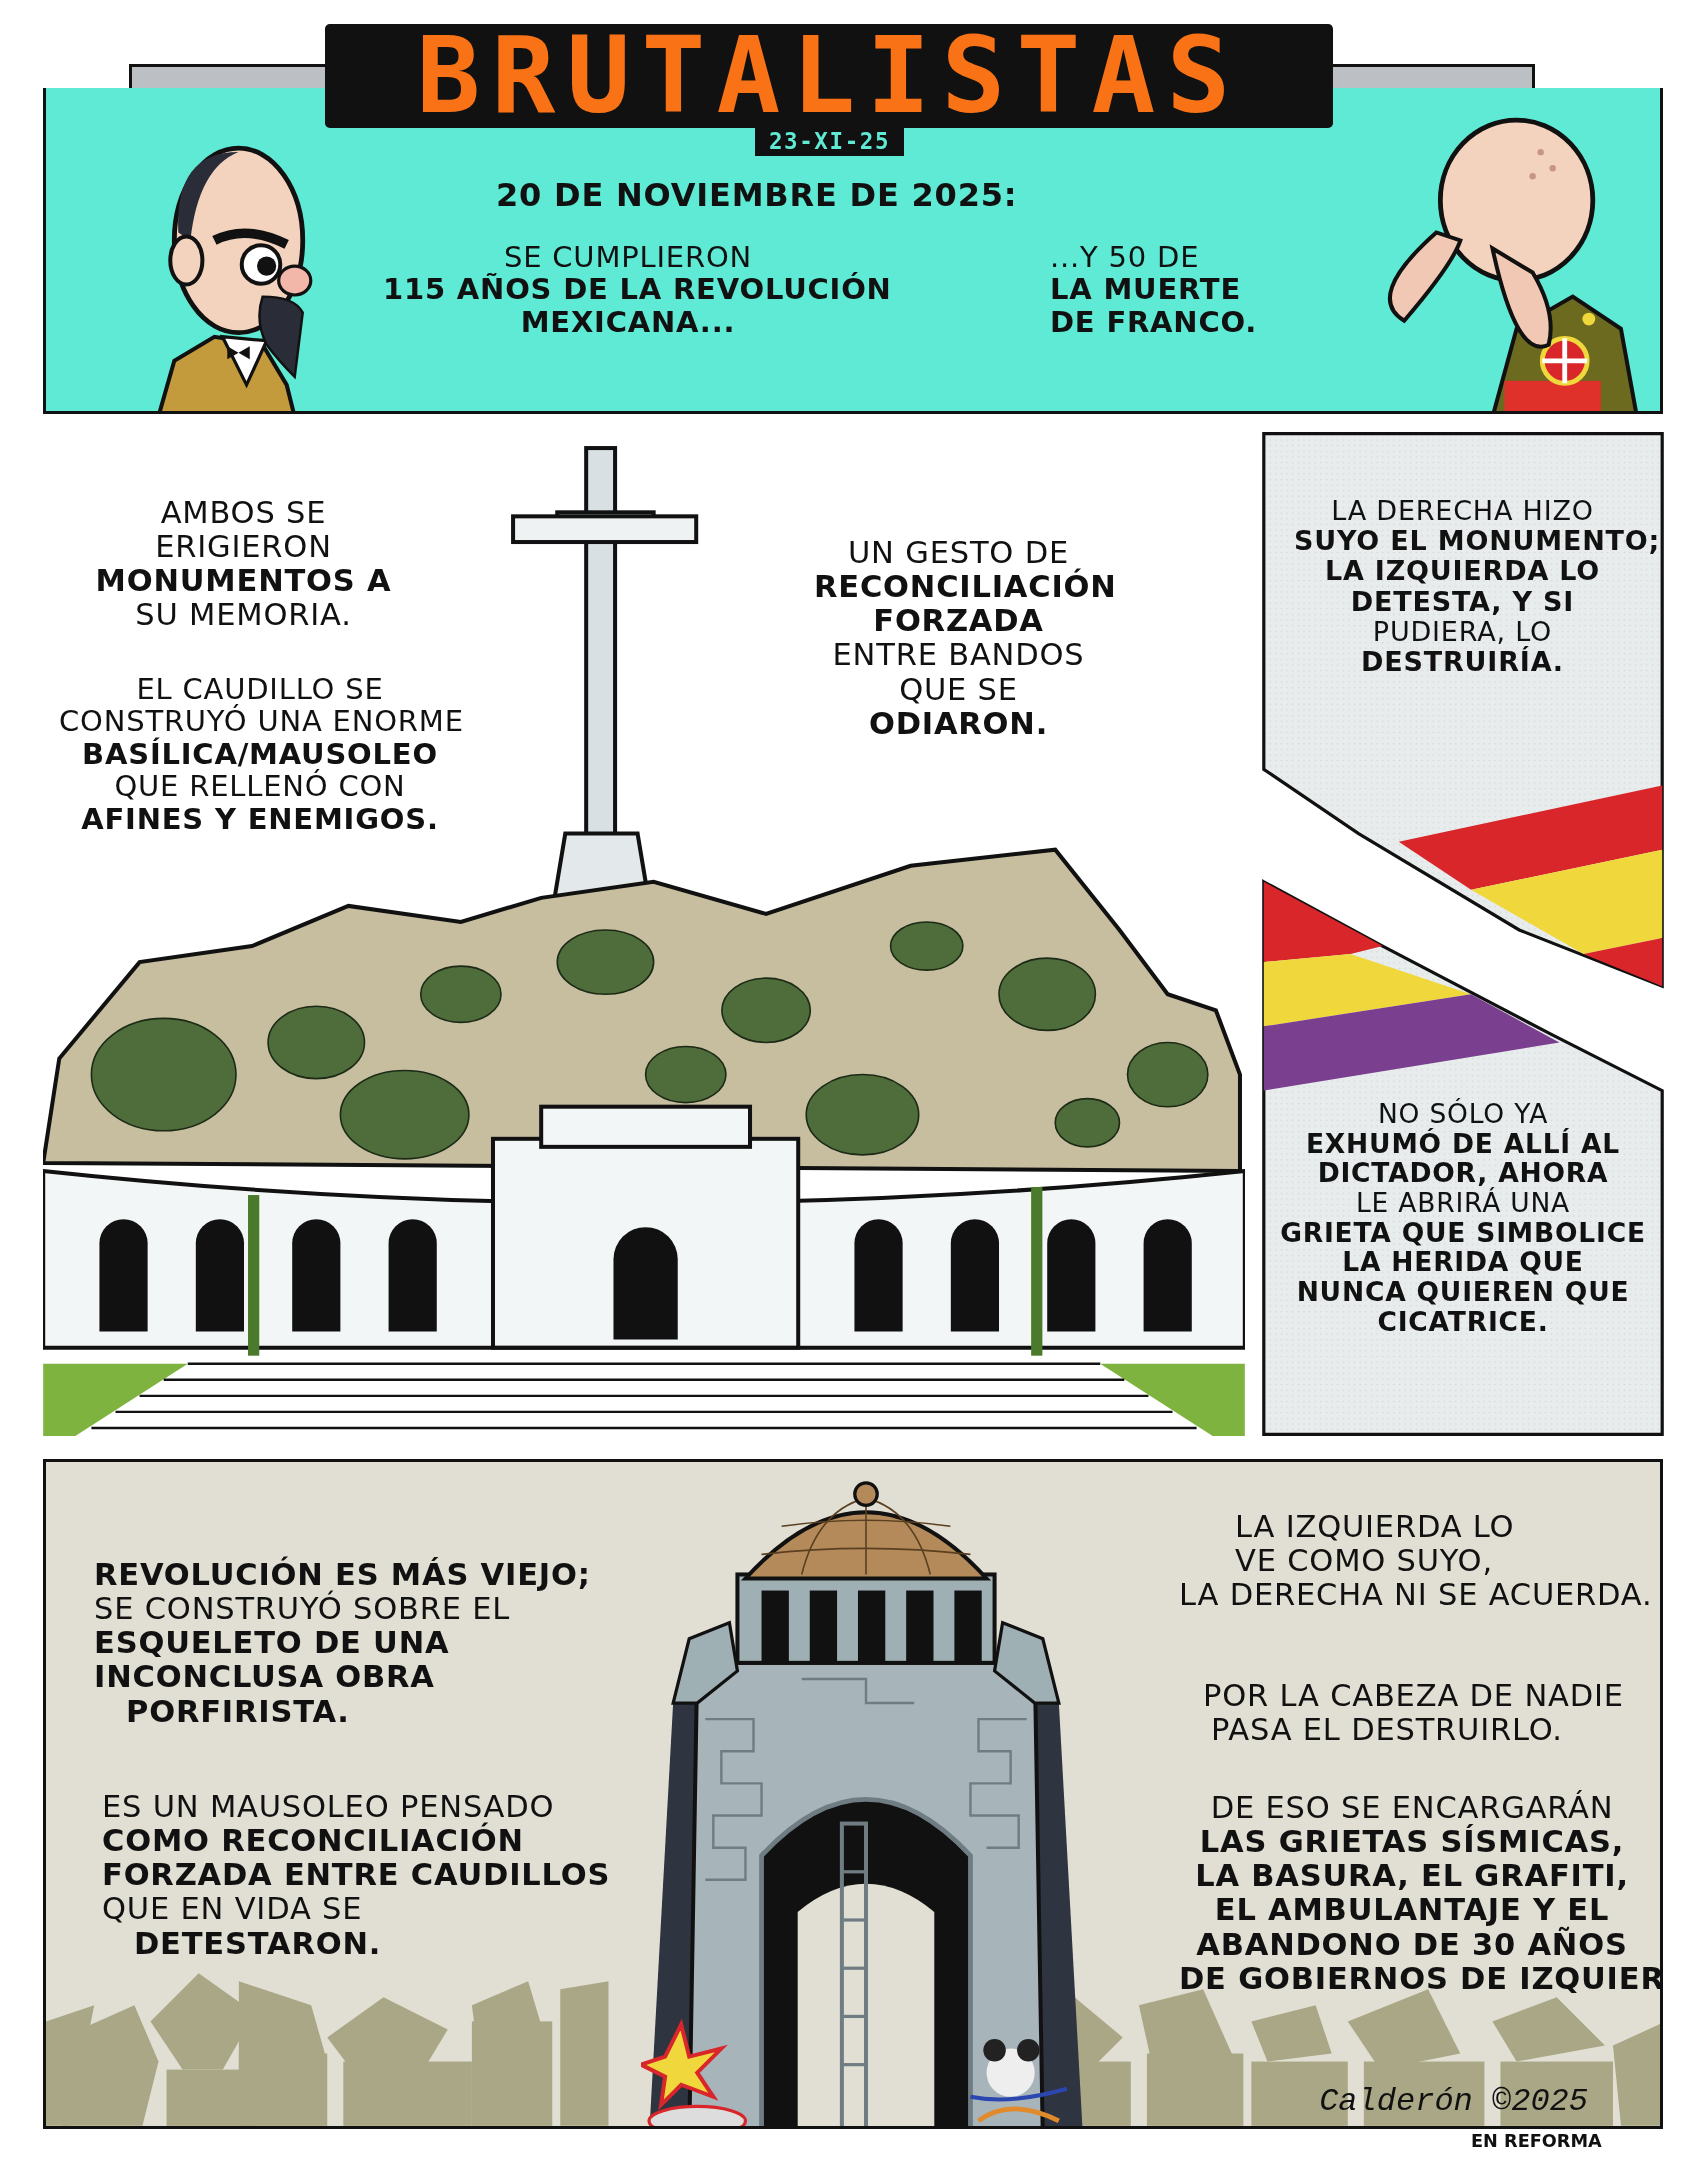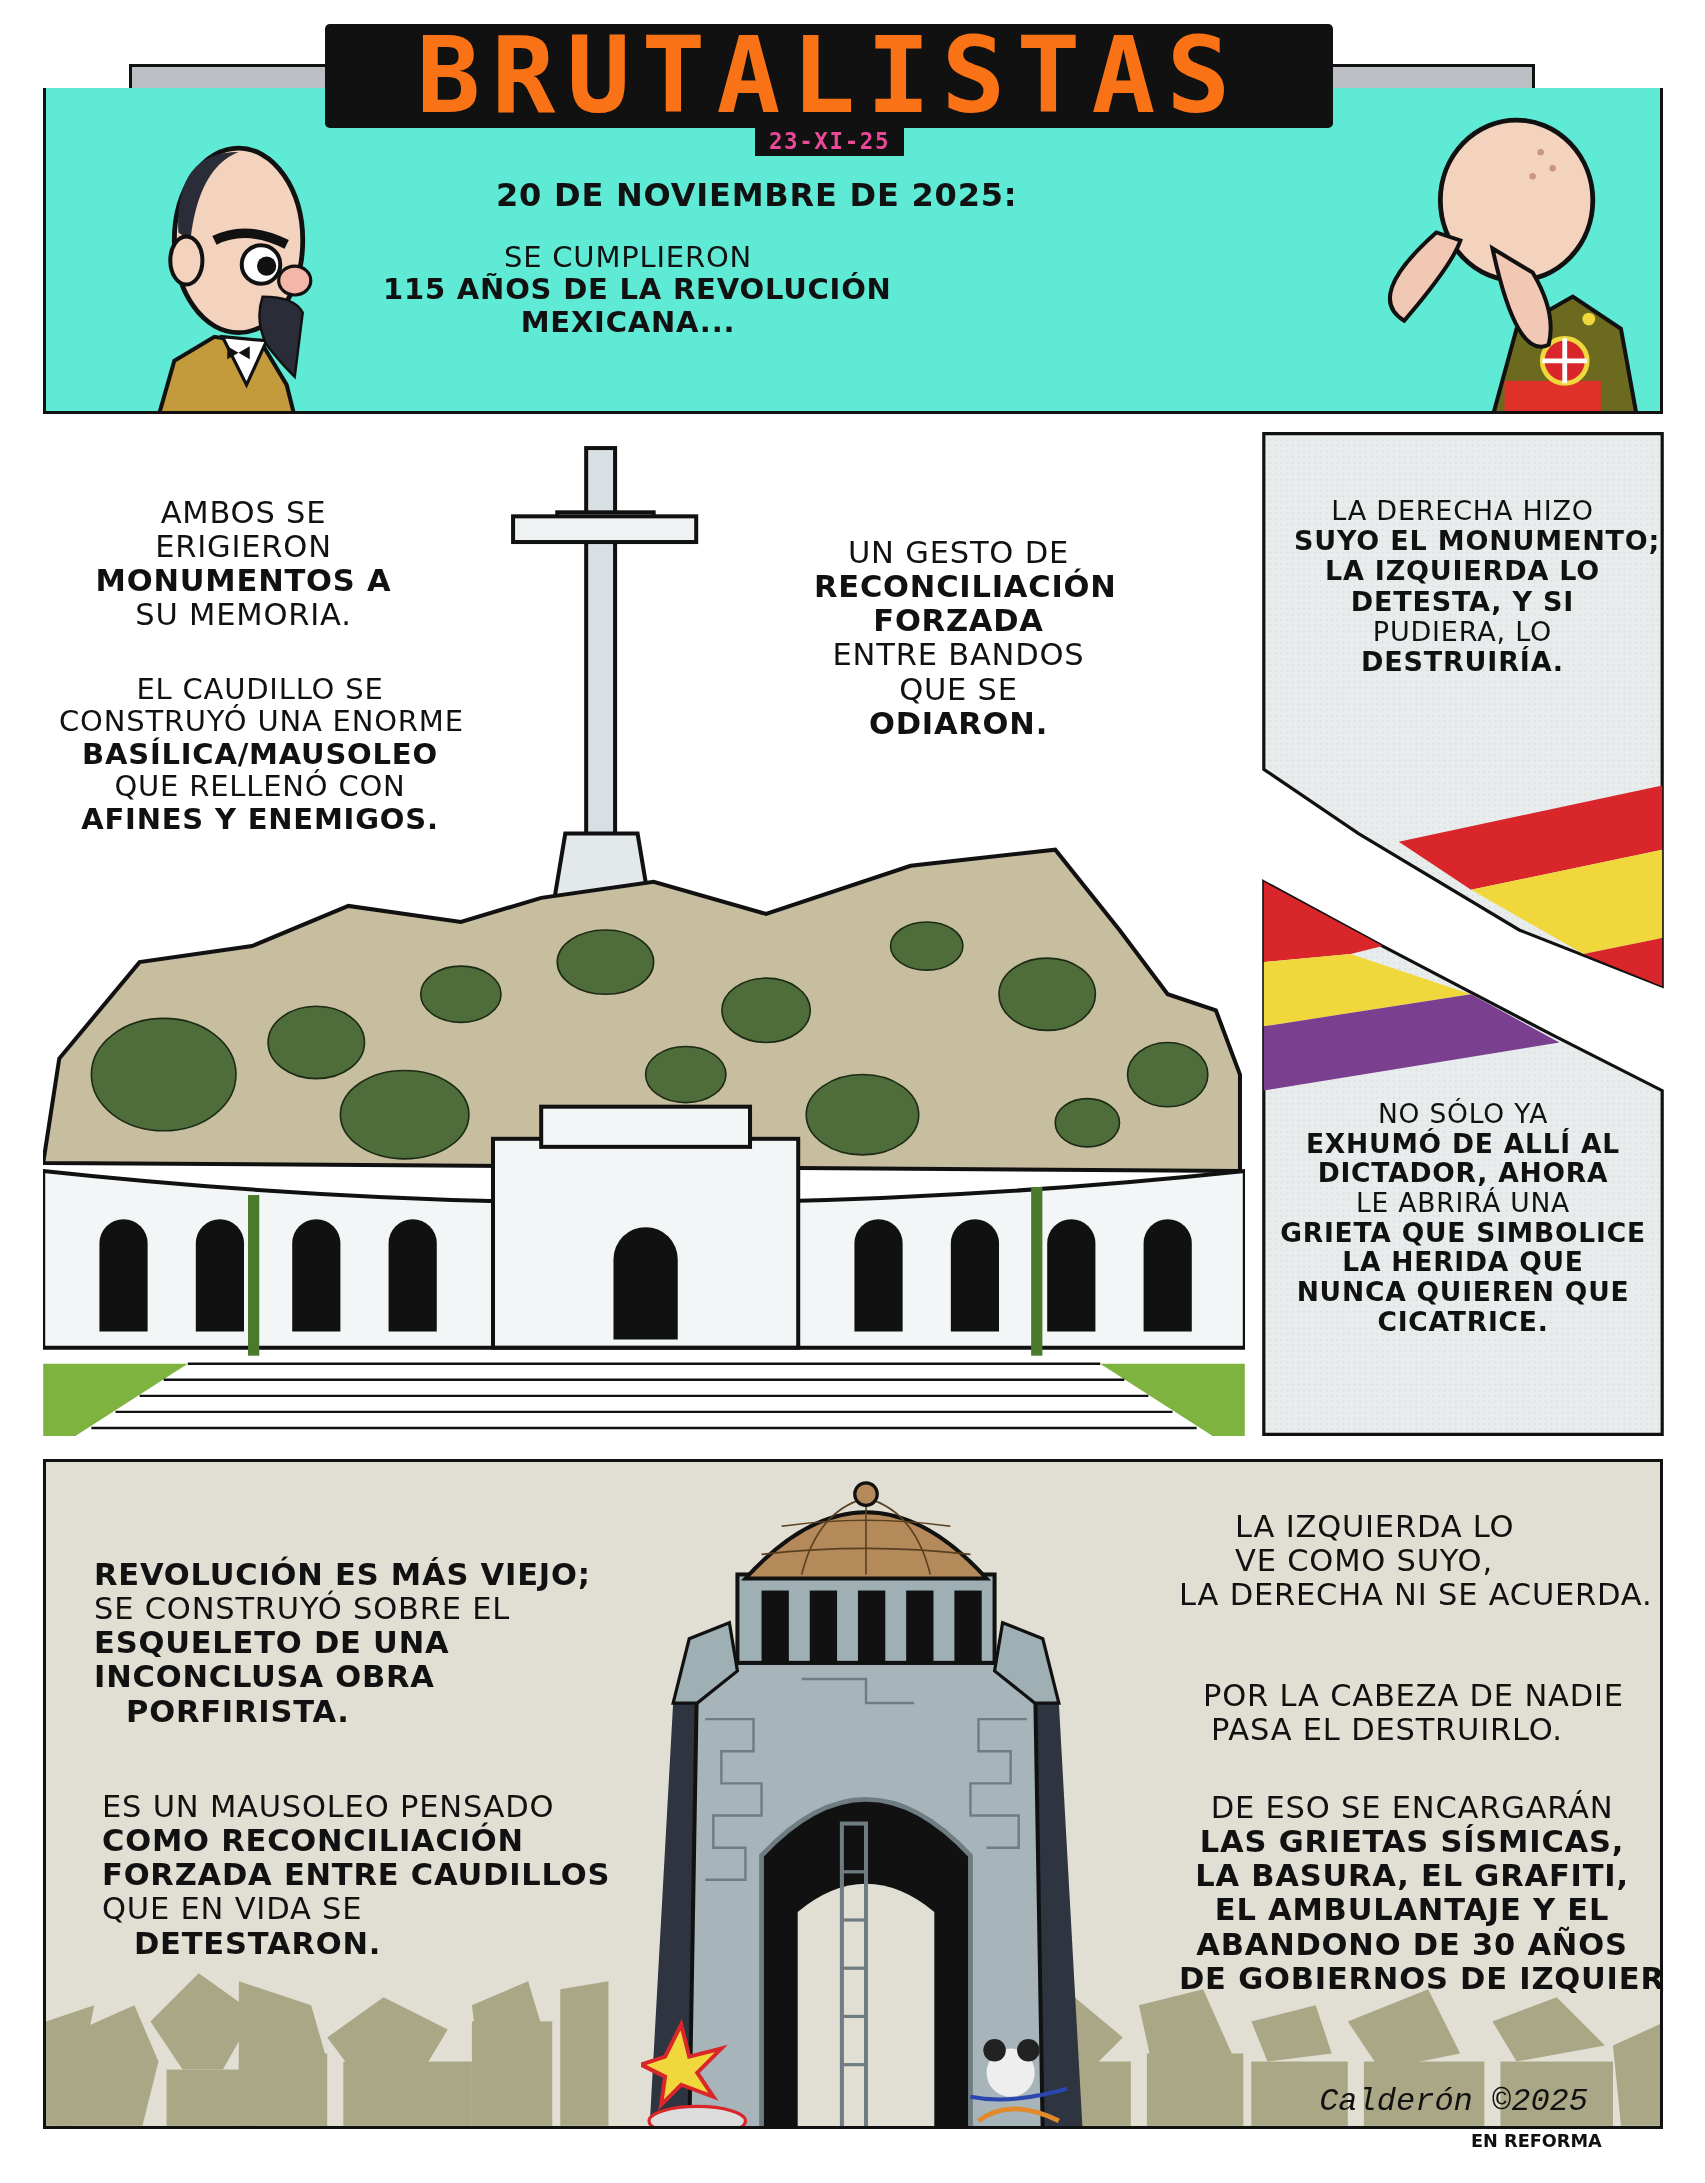--- a/index.html
+++ b/index.html
@@ -9,21 +9,21 @@
   .panel { position: absolute; border: 3.2px solid #111; overflow: hidden; }
   .txt { position: absolute; text-transform: uppercase; font-family: "DejaVu Sans", sans-serif; color: #111; text-align: center; line-height: 1.12; letter-spacing: 0.8px; }
   .txt b { font-weight: 900; }
   .line { display: block; white-space: nowrap; }
 
   
   #title-wrap { left: 325px; top: 24px; width: 1008px; height: 129px; z-index: 5; }
   #title { position: absolute; left: 0; top: 0; width: 100%; height: 104px; background: #111; border-radius: 4.8px;
            display: flex; align-items: center; justify-content: center; }
   #title span { font-family: "DejaVu Sans Mono", monospace; font-weight: 700; font-size: 106px; color: #f97316; letter-spacing: 11.2px; line-height: 1; }
-  #date-tab { position: absolute; left: 430px; top: 103px; width: 149px; height: 29px; background: #111; color: #ec4899;
+  #date-tab { position: absolute; left: 430px; top: 103px; width: 149px; height: 29px; background: #111; color: #5eead4;
               font-family: "DejaVu Sans Mono", monospace; font-weight: 700; font-size: 22.5px; text-align: center; line-height: 29px; letter-spacing: 1.6px; }
 
   
   #top-panel { left: 43px; top: 88px; width: 1620px; height: 326px; background: #5eead4; border-top: none; }
   #top-panel-cap { left: 129px; top: 64px; width: 1406px; height: 32px; background: #bcc0c4; border: 3.2px solid #111; border-bottom: none; }
 
   
   #mid-panel { left: 43px; top: 432px; width: 1202px; height: 1004px; background: #fff; border: none; }
   #right-strip { left: 1262px; top: 432px; width: 402px; height: 1004px; }
 
@@ -57,20 +57,25 @@
     <path d="M170 220 Q210 220 220 240 L210 320 Q190 300 175 280 Q160 250 170 220 Z" fill="#2a2d38" stroke="#111" stroke-width="3"></path>
   </svg>
 
   <div class="txt" style="left:450px;top:90px;font-size:32px;">
     <b>20 de noviembre de 2025:</b>
   </div>
   <div class="txt" style="left:337px;top:153px;width:490px;font-size:29px;">
     <span class="line">Se cumplieron</span>
     <b class="line">115 años de la Revolución</b>
     <b class="line">Mexicana...</b>
+  </div>
+  <div class="txt" style="left:1004px;top:153px;width:241px;font-size:29px;text-align:left;">
+    <span class="line">...y 50 de</span>
+    <b class="line">la muerte</b>
+    <b class="line">de Franco.</b>
   </div>
 
   <svg class="abs" style="left:1286px;top:16px" width="321" height="313" viewBox="0 0 400 390">
     <path d="M200 390 L230 280 L300 240 L360 280 L380 390 Z" fill="#6b6a1f" stroke="#111" stroke-width="5"></path>
     <rect x="215" y="345" width="120" height="45" fill="#e0302a"></rect>
     <circle cx="290" cy="320" r="28" fill="#d8262a" stroke="#f0d83c" stroke-width="6"></circle>
     <path d="M290 292 v56 M262 320 h56" stroke="#fff" stroke-width="6"></path>
     <circle cx="320" cy="268" r="8" fill="#f0d83c"></circle>
     <ellipse cx="230" cy="120" rx="95" ry="100" fill="#f3d3bd" stroke="#111" stroke-width="6"></ellipse>
     <path d="M130 160 Q40 240 90 270 Q150 200 160 170 Z" fill="#f1c8b3" stroke="#111" stroke-width="5"></path>

